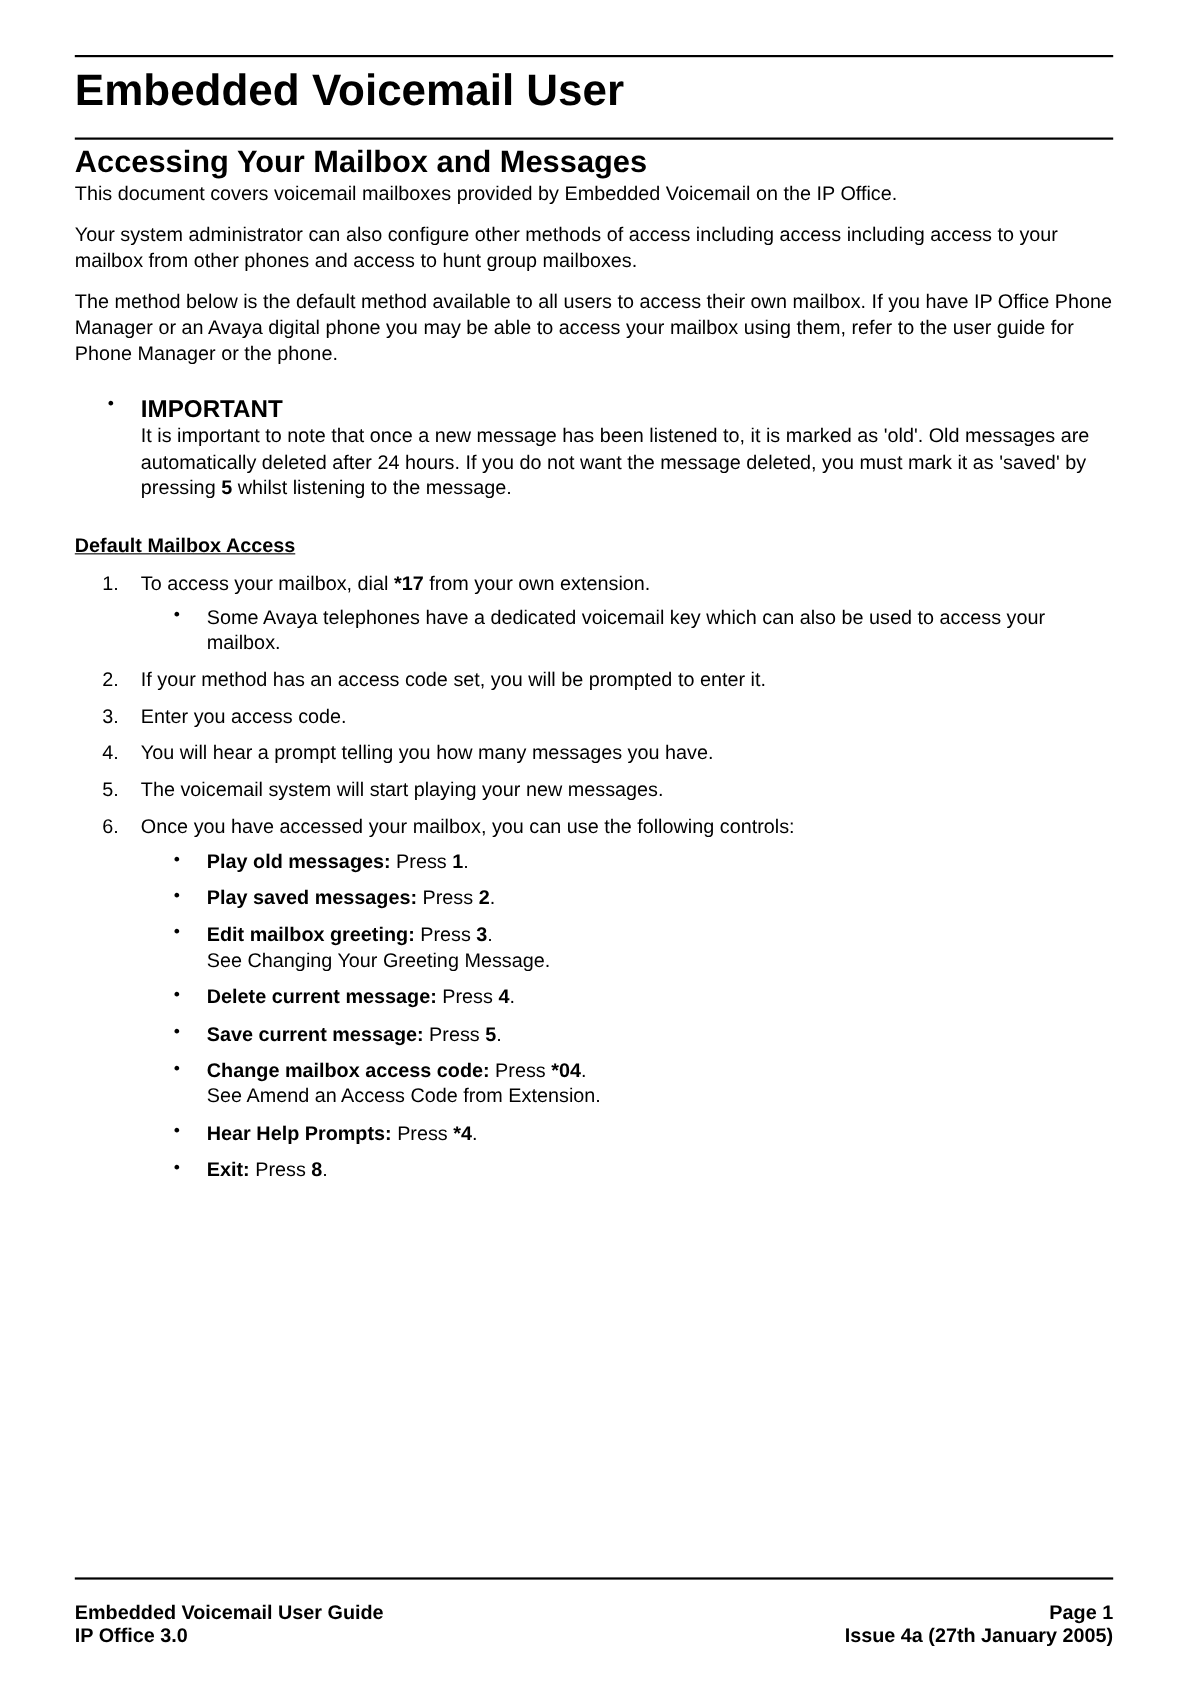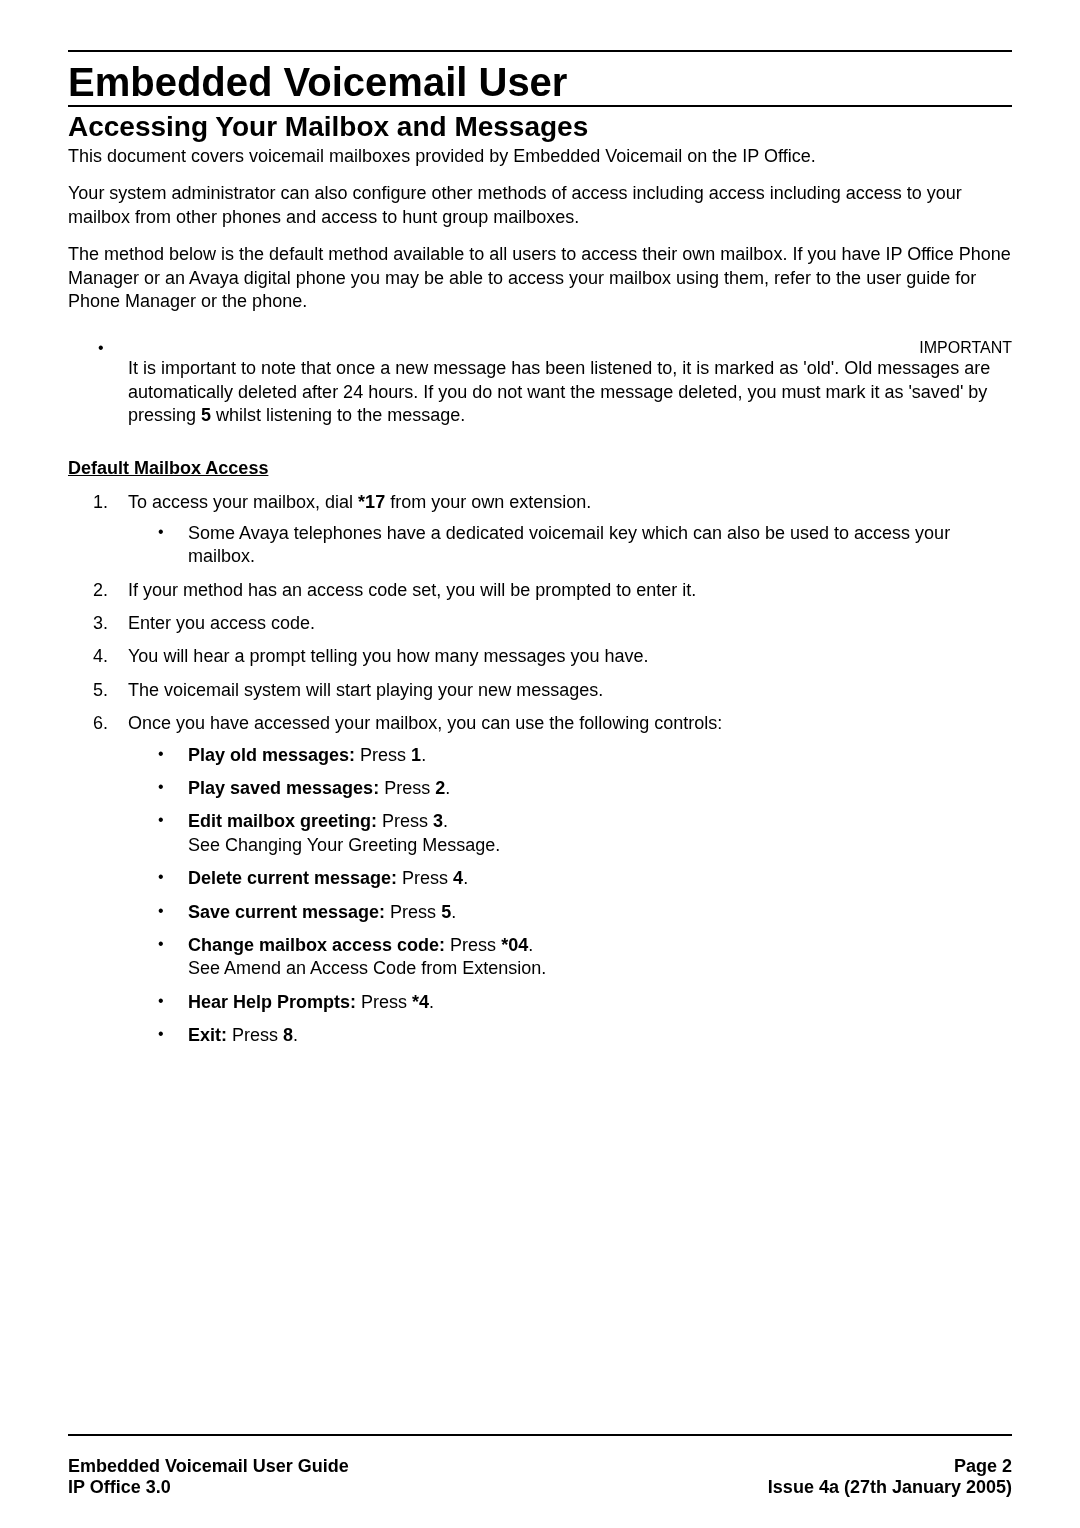--- a/index.html
+++ b/index.html
@@ -17,21 +17,21 @@
       padding: 50px 68px 0 68px;
     }
     .page-content {
       border-top: 2px solid #000;
       padding-top: 8px;
     }
     .h1 {
       font-size: 40px;
       font-weight: bold;
       border-bottom: 2px solid #000;
-      padding-bottom: 0;
+      padding-bottom: 20px;
       margin-bottom: 4px;
     }
     .h2 {
       font-size: 28px;
       font-weight: bold;
       margin-bottom: 2px;
     }
     .para {
       font-size: 18px;
       line-height: 1.3;
@@ -44,23 +44,22 @@
       position: relative;
     }
     .important-block::before {
       content: "•";
       position: absolute;
       left: -30px;
       top: 0;
       font-size: 16px;
     }
     .important-label {
-      font-weight: normal;
-      font-size: 16px;
-      text-align: right;
+      font-weight: bold;
+      font-size: 22px;
     }
     .important-text {
       font-size: 18px;
       line-height: 1.3;
     }
     .subhead {
       font-size: 18px;
       font-weight: bold;
       text-decoration: underline;
       margin-top: 30px;
@@ -182,16 +181,16 @@
     </li>
   </ol>
 </div>
 
 <div class="footer">
   <div class="col-left">
     <div>Embedded Voicemail User Guide</div>
     <div>IP Office 3.0</div>
   </div>
   <div class="col-right">
-    <div>Page 2</div>
+    <div>Page 1</div>
     <div>Issue 4a (27th January 2005)</div>
   </div>
 </div>
 
 </body></html>

